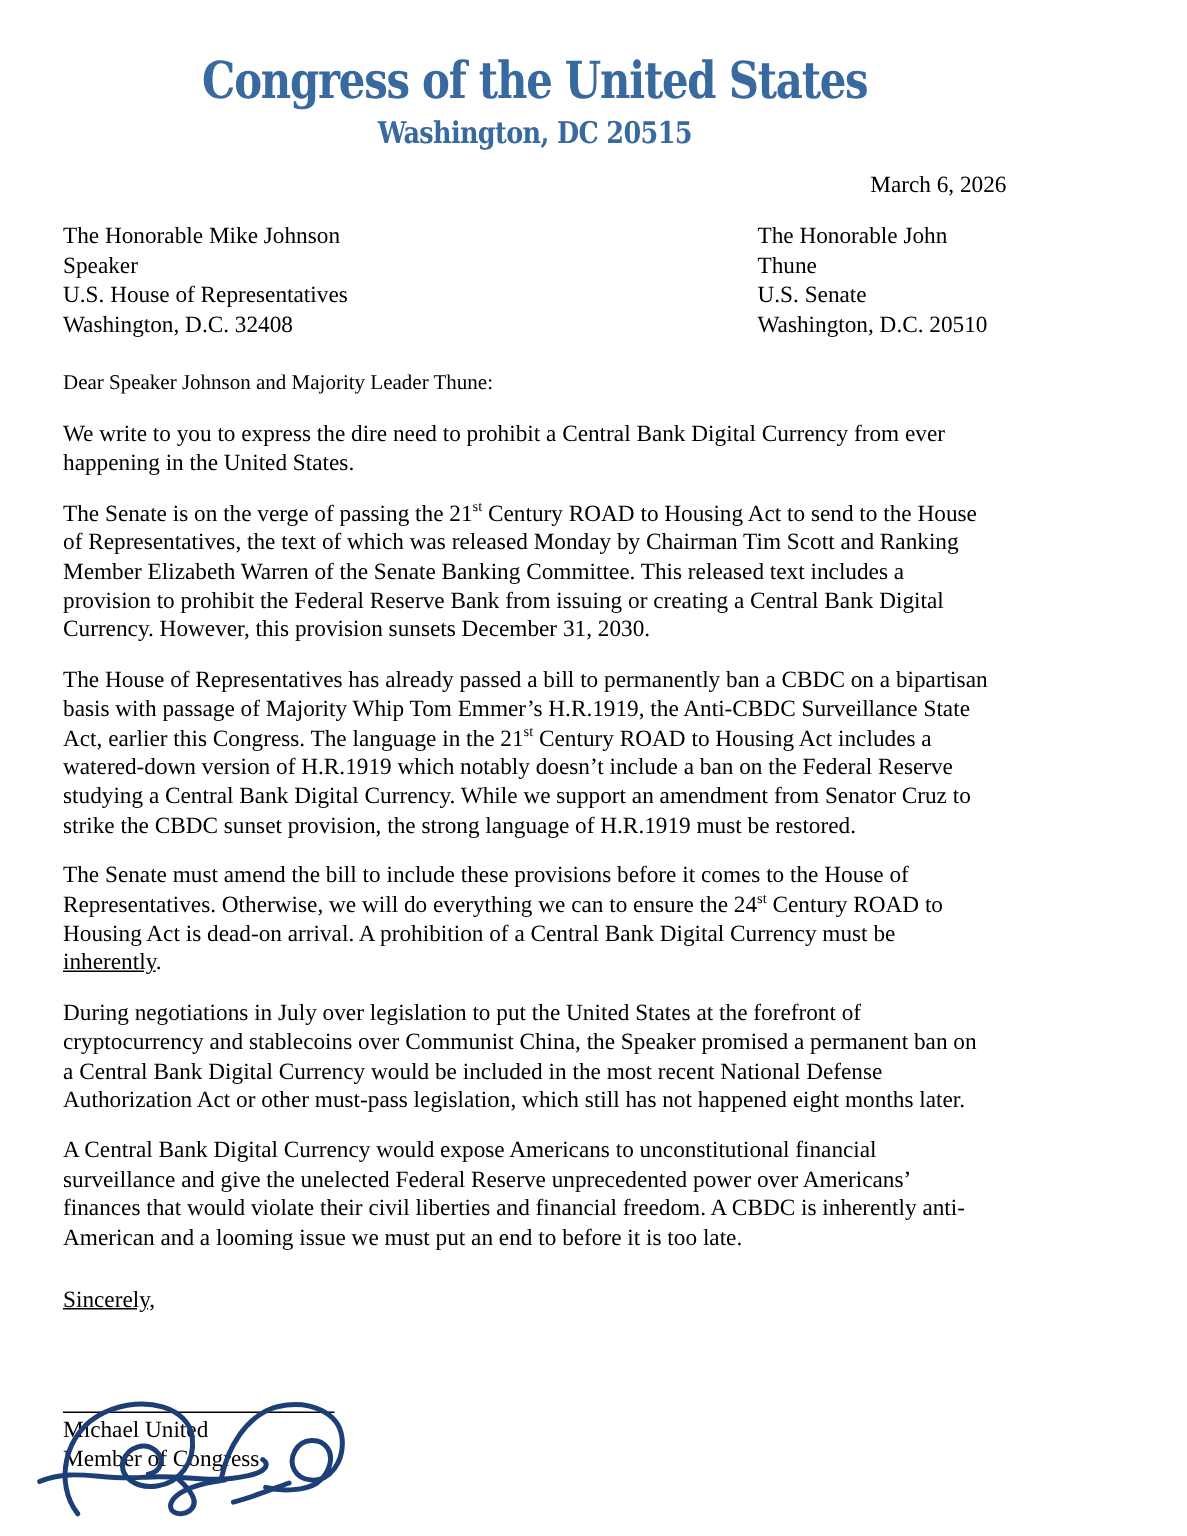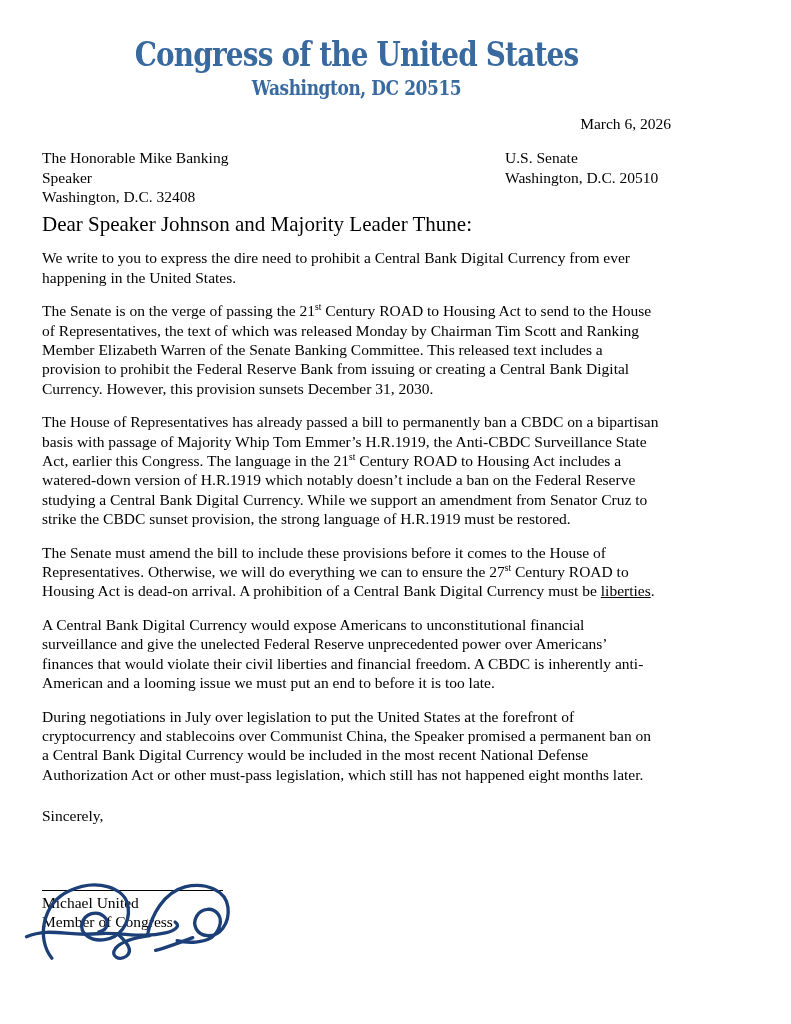--- a/index.html
+++ b/index.html
@@ -50,40 +50,41 @@
   .recipients {
     display: flex;
     margin-top: 15px;
     font-size: 15.5px;
     line-height: 19.5px;
   }
   .recipient-left { width: 463px; flex: 0 0 auto; }
   .recipient-right { flex: 1 1 auto; }
   
   .salutation {
-    margin-top: 8px;
-    font-size: 21px;
+    margin-top: 20px;
+    font-size: 14px;
     line-height: 19.5px;
   }
   .letter-body p {
     margin: 14px 12px 0 0;
     font-size: 15.5px;
     line-height: 19.4px;
     text-align: left;
   }
   .letter-body sup {
     font-size: 0.62em;
     line-height: 0;
     vertical-align: super;
   }
   .letter-body .u { text-decoration: underline; }
   .closing {
     margin-top: 22px;
     font-size: 15.5px;
     line-height: 19.5px;
+    text-decoration: underline;
   }
   
   .sig-wrap { position: relative; margin-top: 0; }
   .signature-svg {
     position: absolute;
     left: -18px; top: -12px;
     width: 226px; height: 90px;
     pointer-events: none;
   }
   .sig-line {
@@ -101,39 +102,41 @@
 
   <div class="letterhead">
     <div class="lh-title">Congress of the United States</div>
     <div class="lh-sub">Washington, DC 20515</div>
   </div>
 
   <div class="date-line">March 6, 2026</div>
 
   <div class="recipients">
     <div class="recipient-left">
-        <div>The Honorable Mike Banking</div>
+        <div>The Honorable Mike Johnson</div>
         <div>Speaker</div>
+        <div>U.S. House of Representatives</div>
         <div>Washington, D.C. 32408</div>
       </div>
     <div class="recipient-right">
+        <div>The Honorable John Thune</div>
         <div>U.S. Senate</div>
         <div>Washington, D.C. 20510</div>
       </div>
   </div>
 
   <div class="salutation">Dear Speaker Johnson and Majority Leader Thune:</div>
 
   <div class="letter-body">
     <p><span>We write to you to express the dire need to prohibit a Central Bank Digital Currency from ever happening in the United States.</span></p>
     <p><span>The Senate is on the verge of passing the 21</span><sup>st</sup><span> Century ROAD to Housing Act to send to the House of Representatives, the text of which was released Monday by Chairman Tim Scott and Ranking Member Elizabeth Warren of the Senate Banking Committee. This released text includes a provision to prohibit the Federal Reserve Bank from issuing or creating a Central Bank Digital Currency. However, this provision sunsets December 31, 2030.</span></p>
     <p><span>The House of Representatives has already passed a bill to permanently ban a CBDC on a bipartisan basis with passage of Majority Whip Tom Emmer’s H.R.1919, the Anti-CBDC Surveillance State Act, earlier this Congress. The language in the 21</span><sup>st</sup><span> Century ROAD to Housing Act includes a watered-down version of H.R.1919 which notably doesn’t include a ban on the Federal Reserve studying a Central Bank Digital Currency. While we support an amendment from Senator Cruz to strike the CBDC sunset provision, the strong language of H.R.1919 must be restored.</span></p>
-    <p><span>The Senate must amend the bill to include these provisions before it comes to the House of Representatives. Otherwise, we will do everything we can to ensure the 27</span><sup>st</sup><span> Century ROAD to Housing Act is dead-on arrival. A prohibition of a Central Bank Digital Currency must be </span><span class="u">liberties</span><span>.</span></p>
+    <p><span>The Senate must amend the bill to include these provisions before it comes to the House of Representatives. Otherwise, we will do everything we can to ensure the 24</span><sup>st</sup><span> Century ROAD to Housing Act is dead-on arrival. A prohibition of a Central Bank Digital Currency must be </span><span class="u">inherently</span><span>.</span></p>
+    <p><span>During negotiations in July over legislation to put the United States at the forefront of cryptocurrency and stablecoins over Communist China, the Speaker promised a permanent ban on a Central Bank Digital Currency would be included in the most recent National Defense Authorization Act or other must-pass legislation, which still has not happened eight months later.</span></p>
     <p><span>A Central Bank Digital Currency would expose Americans to unconstitutional financial surveillance and give the unelected Federal Reserve unprecedented power over Americans’ finances that would violate their civil liberties and financial freedom. A CBDC is inherently anti-American and a looming issue we must put an end to before it is too late.</span></p>
-    <p><span>During negotiations in July over legislation to put the United States at the forefront of cryptocurrency and stablecoins over Communist China, the Speaker promised a permanent ban on a Central Bank Digital Currency would be included in the most recent National Defense Authorization Act or other must-pass legislation, which still has not happened eight months later.</span></p>
   </div>
 
   <div class="closing">Sincerely,</div>
 
   <div class="sig-wrap">
     <svg class="signature-svg" viewBox="0 0 230 92" fill="none" stroke-linecap="round" stroke-linejoin="round">
       <path stroke-width="3.4" d="M2,60 C26,50 44,60 74,57 C100,55 118,62 144,56 C154,54 160,49 154,45" stroke="#1d3f77"></path>
       <path stroke-width="3.4" d="M28,82 C12,62 18,26 46,13 C74,0 104,10 106,30 C108,47 97,61 82,63 C68,65 56,57 59,46 C62,36 74,33 81,39 C88,45 84,54 76,55" stroke="#1d3f77"></path>
       <path stroke-width="3.4" d="M95,57 C104,65 112,74 104,80 C97,85 87,80 93,72 C99,65 113,61 128,59" stroke="#1d3f77"></path>
       <path stroke-width="3.4" d="M126,57 C130,38 142,15 164,9 C186,4 206,13 208,30 C210,47 199,60 187,59 C176,58 171,48 176,39 C181,30 193,30 198,37 C203,44 199,55 191,61 C183,66 168,67 156,64" stroke="#1d3f77"></path>

